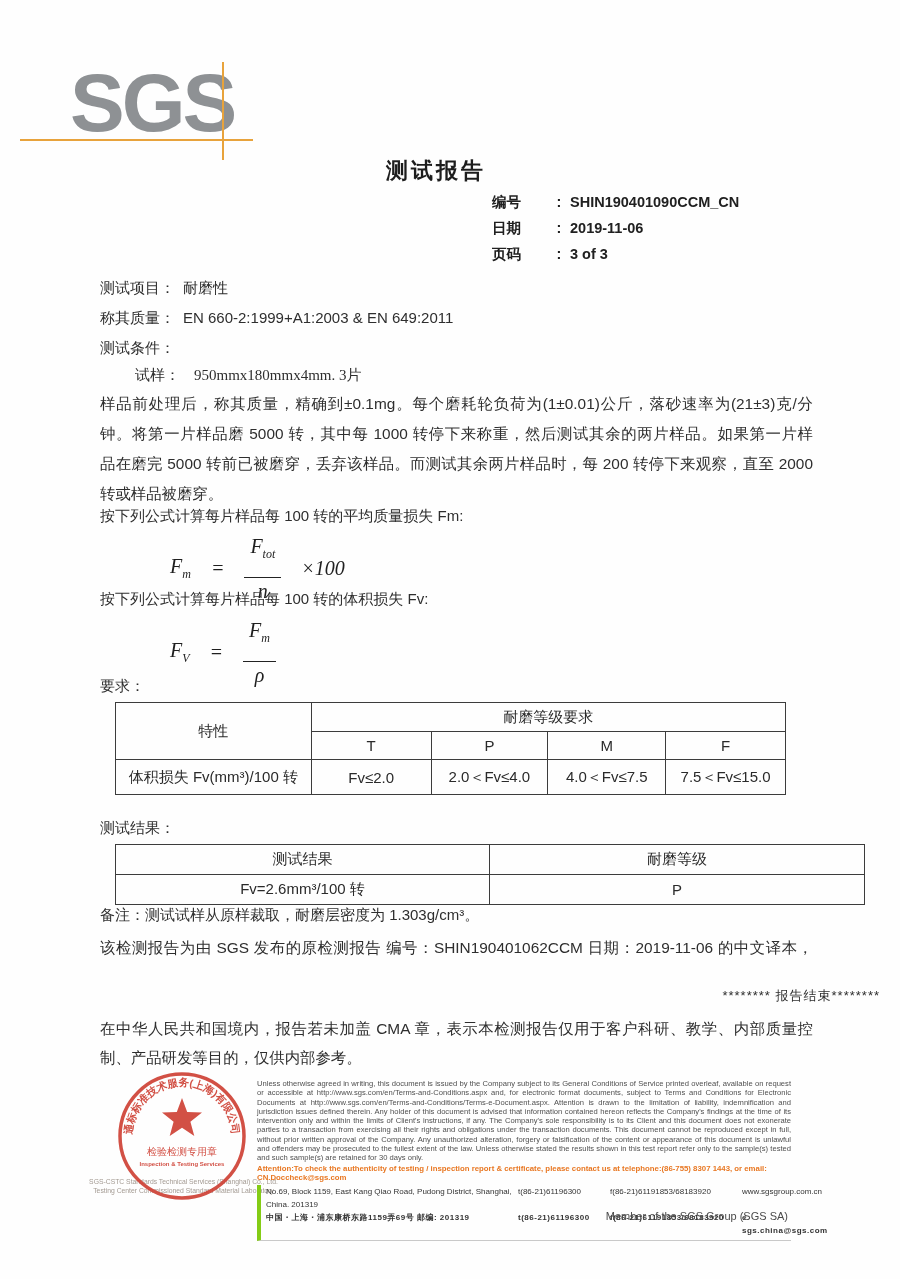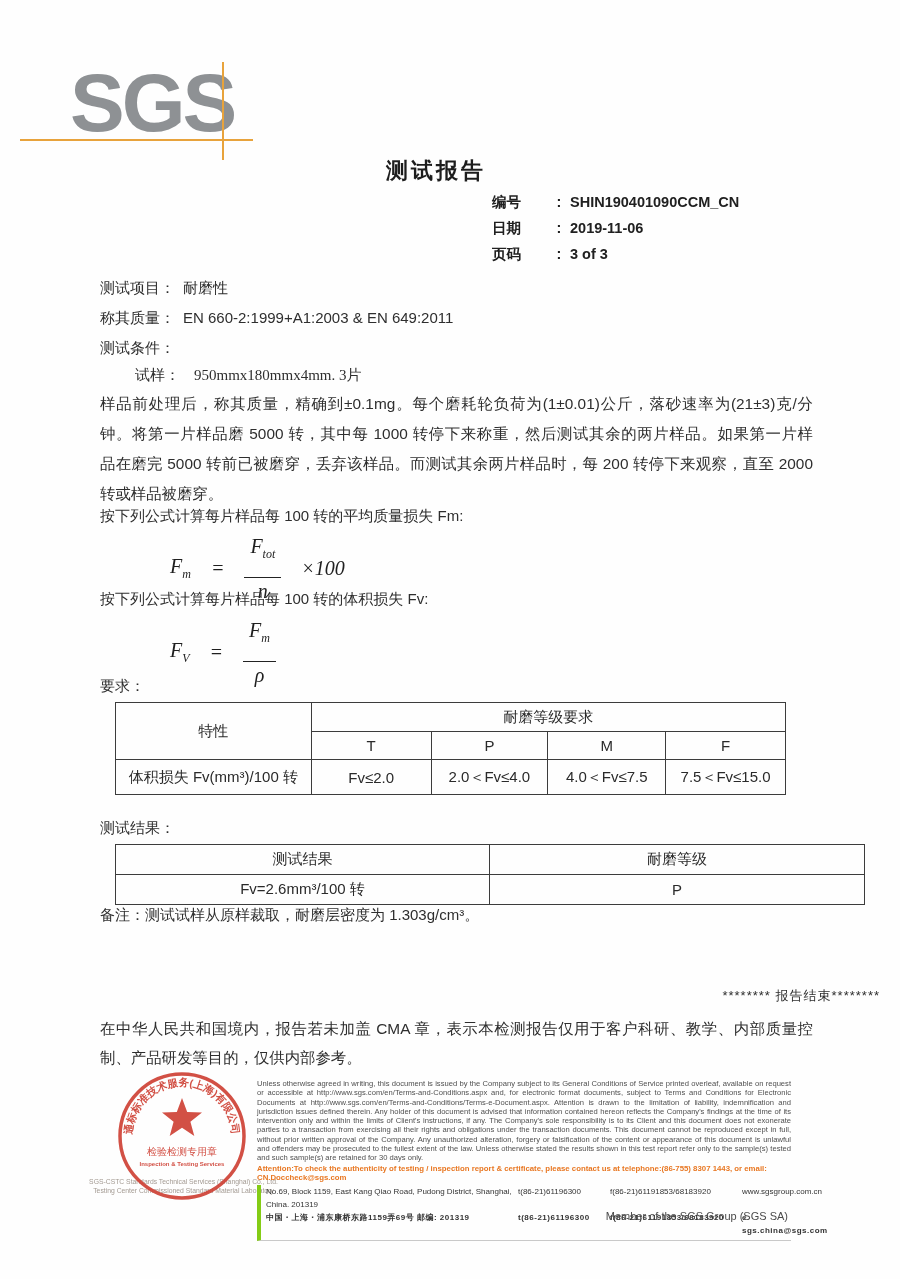--- a/index.html
+++ b/index.html
@@ -178,20 +178,21 @@
     </tr>
     <tr>
       <td>Fv=2.6mm³/100 转</td>
       <td>P</td>
     </tr>
   </tbody>
     </table>
   <div class="bodyline" style="top:906px">备注：测试试样从原样裁取，耐磨层密度为 1.303g/cm³。</div>
 
   <div class="parablock" style="top:933px;line-height:29px">
+    <div class="jline">该检测报告为由 SGS 发布的原检测报告 编号：SHIN190401062CCM 日期：2019-11-06 的中文译本，</div>
   </div>
   <div class="endmark">******** 报告结束********</div>
   <div class="parablock" style="top:1014px;line-height:29px">
     <div class="jline">在中华人民共和国境内，报告若未加盖 CMA 章，表示本检测报告仅用于客户科研、教学、内部质量控</div>
     <div class="nline">制、产品研发等目的，仅供内部参考。</div>
   </div>
 
   <div class="stamp-sub">
     <div>SGS-CSTC Standards Technical Services (Shanghai) Co., Ltd.</div>
     <div>Testing Center Commissioned Standard Material Laboratory</div>

